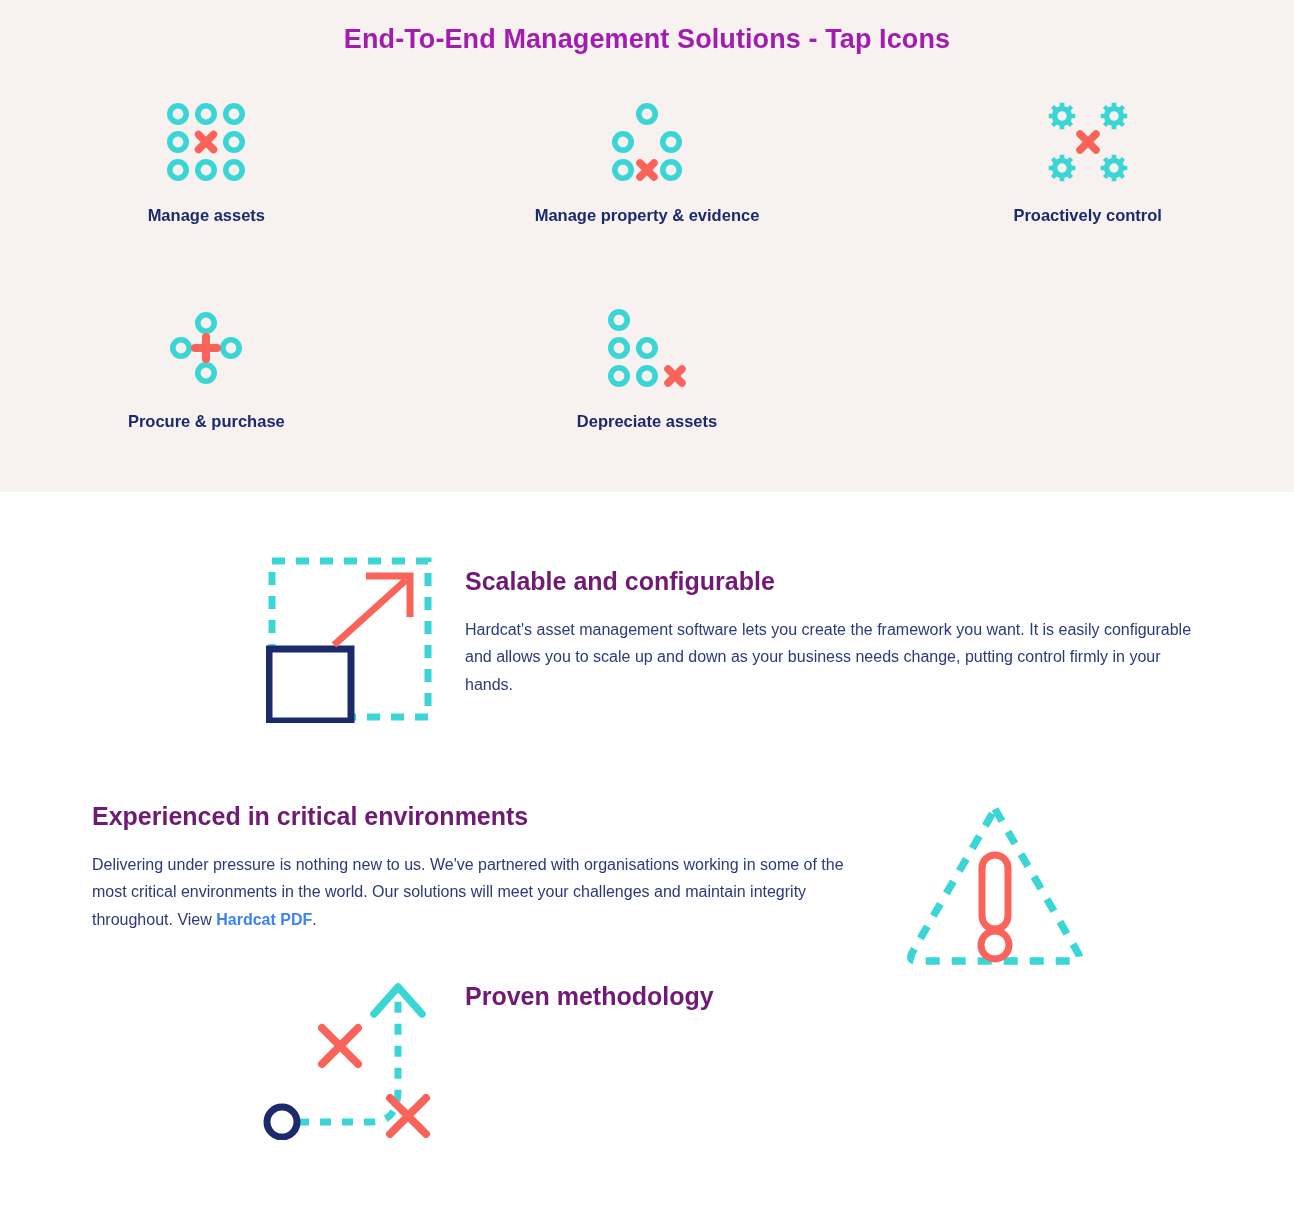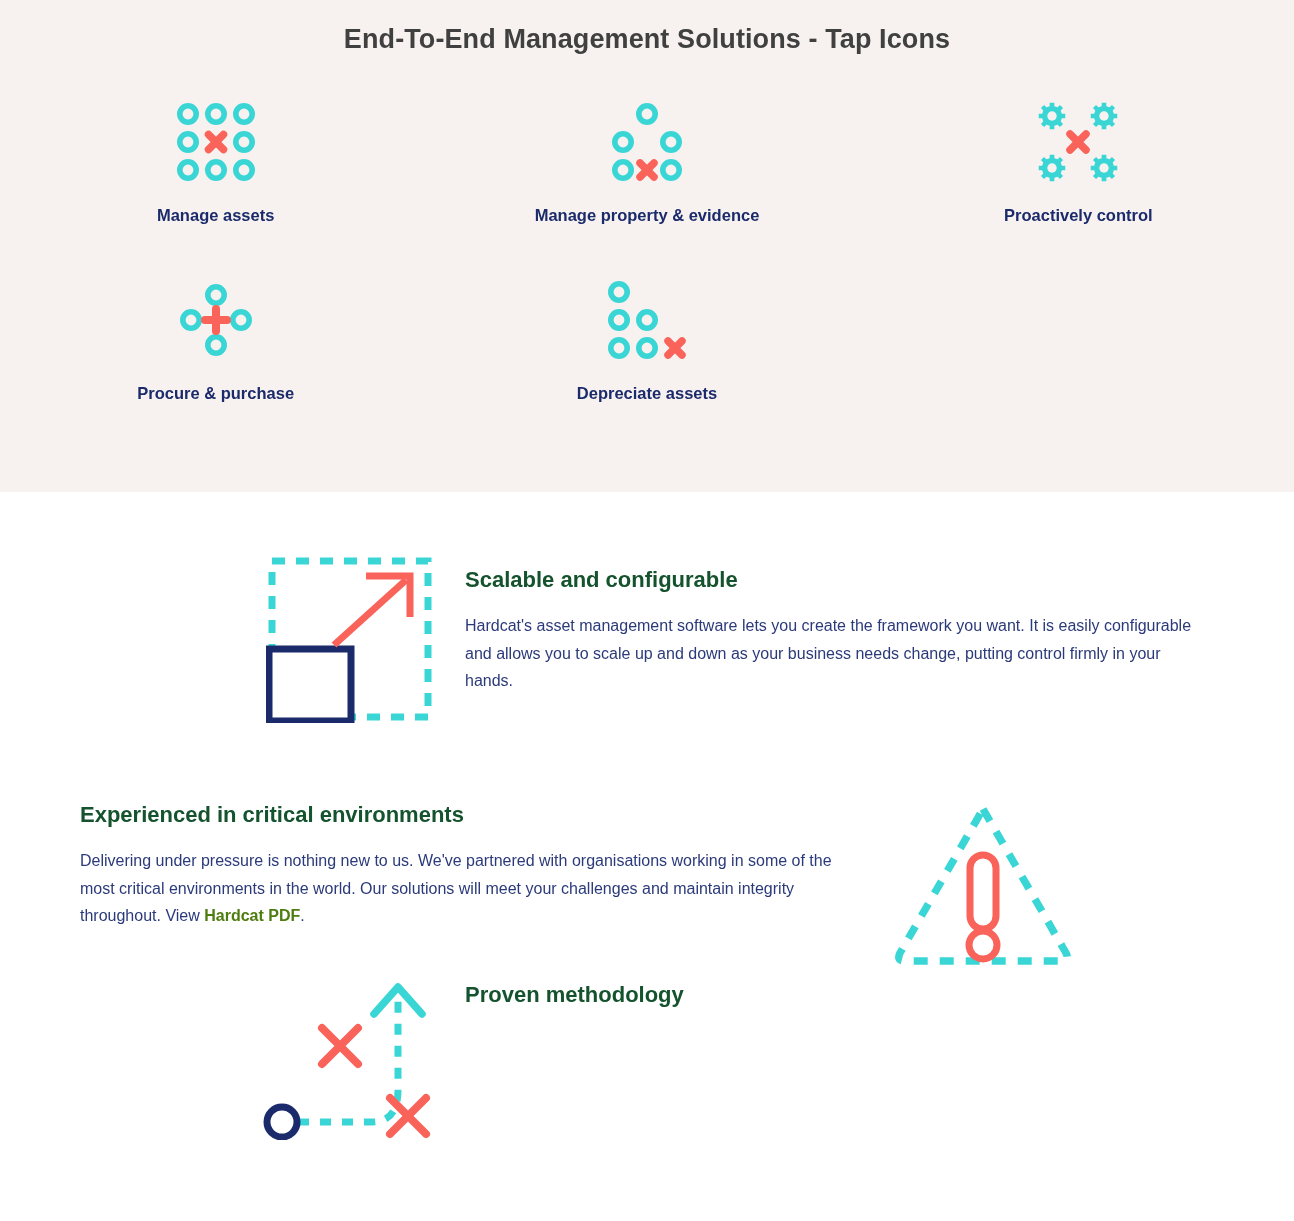--- a/index.html
+++ b/index.html
@@ -20,32 +20,33 @@
     position: relative;
   }
   .band-title {
     position: absolute;
     top: 24px;
     left: 0;
     width: 1294px;
     text-align: center;
     font-size: 27px;
     font-weight: bold;
-    color: #404040;
+    color: #a21caf;
     letter-spacing: 0.1px;
   }
 
   .icon-grid {
     position: absolute;
     top: 92px;
     left: 0;
     width: 1294px;
     display: grid;
     grid-template-columns: repeat(3, 1fr);
     grid-template-rows: 178px 178px;
+    gap: 28px;
   }
   .icon-cell {
     display: flex;
     flex-direction: column;
     align-items: center;
     justify-content: flex-start;
   }
   .icon-art {
     height: 100px;
     display: flex;
@@ -69,39 +70,39 @@
   }
   .feature-art {
     width: 230px;
     display: flex;
     align-items: flex-start;
     justify-content: center;
     flex: 0 0 auto;
   }
   .feature-text { flex: 1 1 auto; }
   .feature-title {
-    font-size: 22px;
+    font-size: 25px;
     font-weight: bold;
-    color: #14532d;
+    color: #701a75;
     margin: 0 0 20px 0;
     line-height: 1.1;
   }
   .feature-body {
     font-size: 16px;
     color: #2b3a7a;
     line-height: 1.72;
     margin: 0;
   }
-  .hl { color: #4d7c0f; font-weight: bold; }
+  .hl { color: #3b82f6; font-weight: bold; }
 
   #feature-scalable { top: 555px; left: 235px; width: 960px; }
   #feature-scalable .feature-text { padding-top: 13px; padding-left: 0; width: 730px; }
   #feature-scalable .feature-art { width: 230px; }
 
-  #feature-critical { top: 795px; left: 80px; width: 1000px; gap: 12px; }
+  #feature-critical { top: 795px; left: 92px; width: 1000px; gap: 12px; }
   #feature-critical .feature-text { padding-top: 8px; width: 710px; }
   #feature-critical .feature-art { width: 230px; padding-left: 35px; }
 
   #feature-proven { top: 970px; left: 235px; width: 960px; }
   #feature-proven .feature-text { padding-top: 13px; width: 700px; }
   #feature-proven .feature-art { width: 230px; }
 </style>
 </head>
 <body>
 

